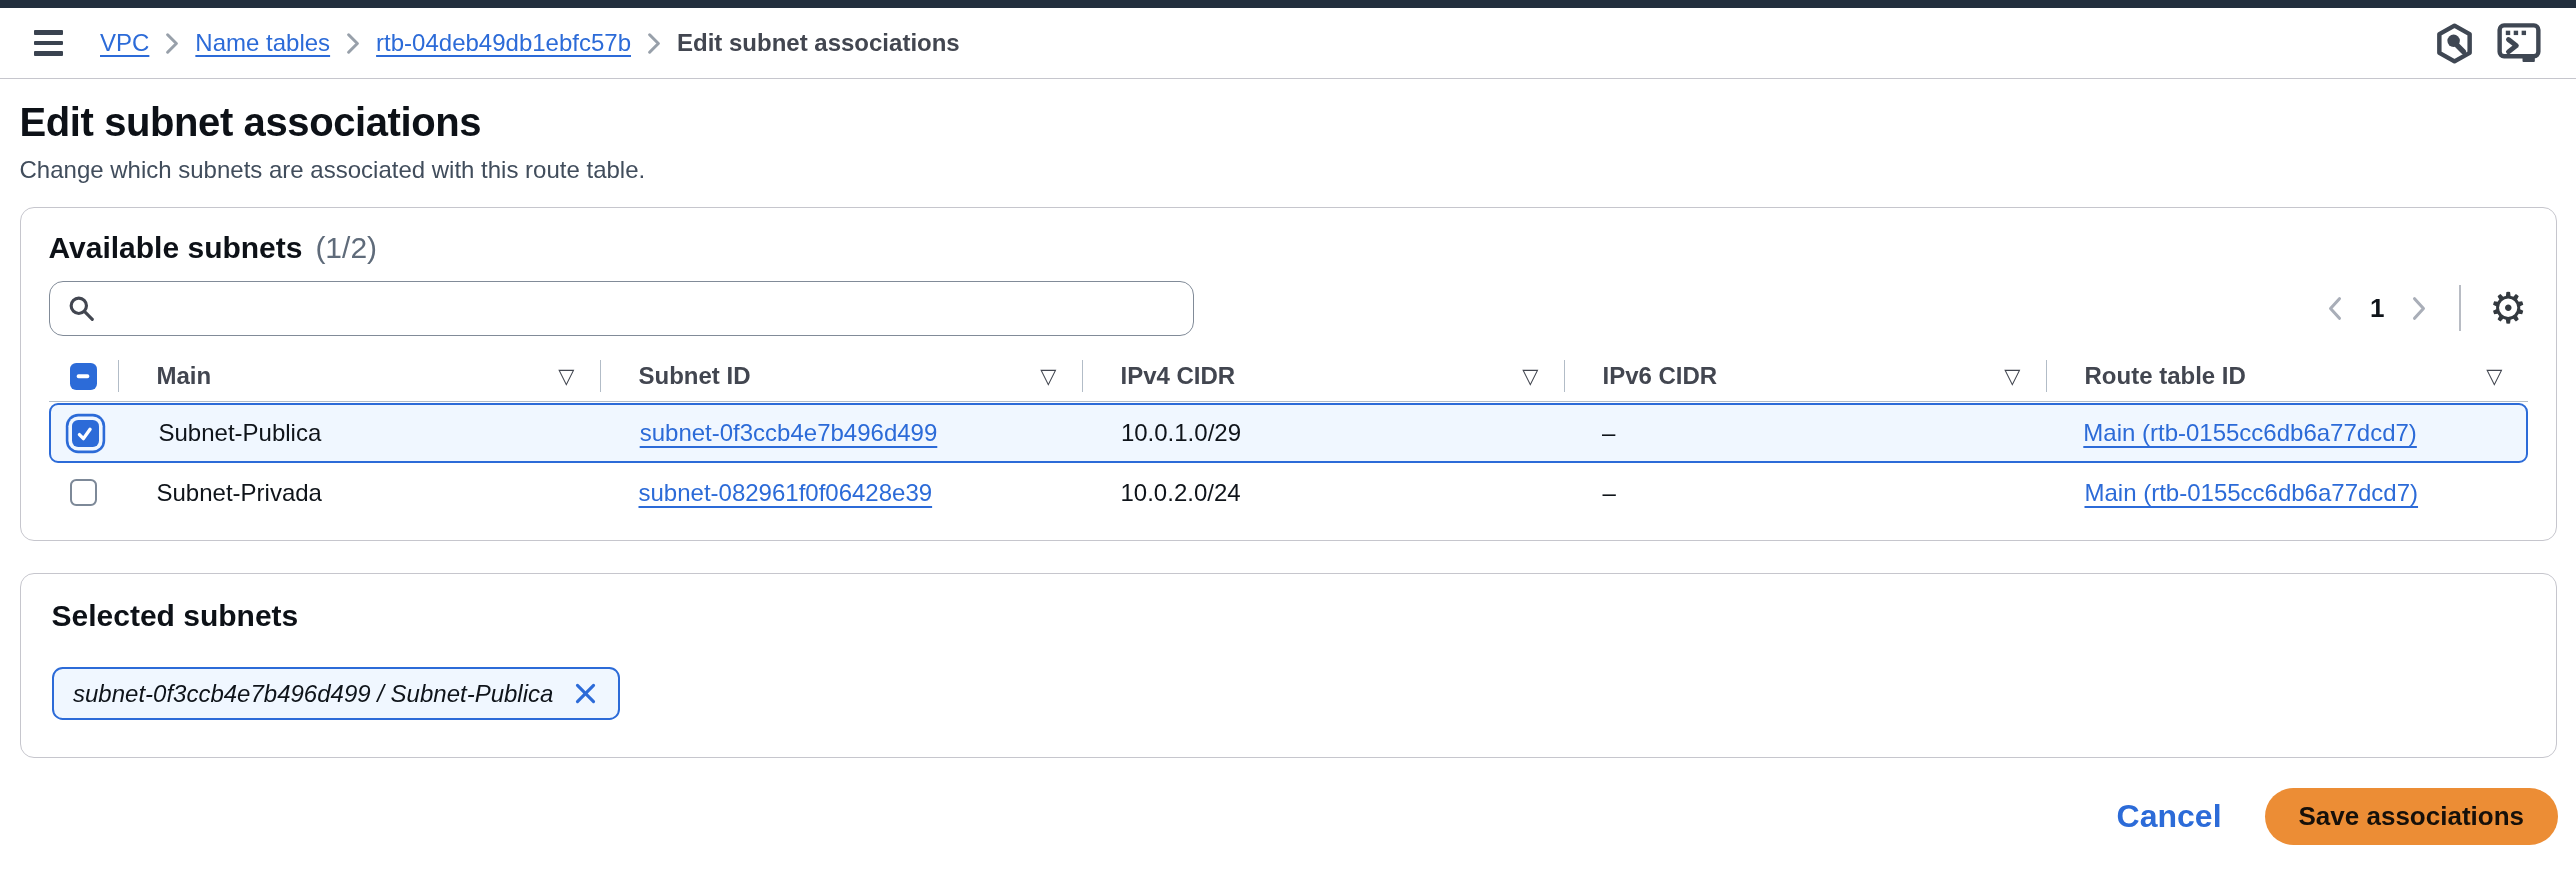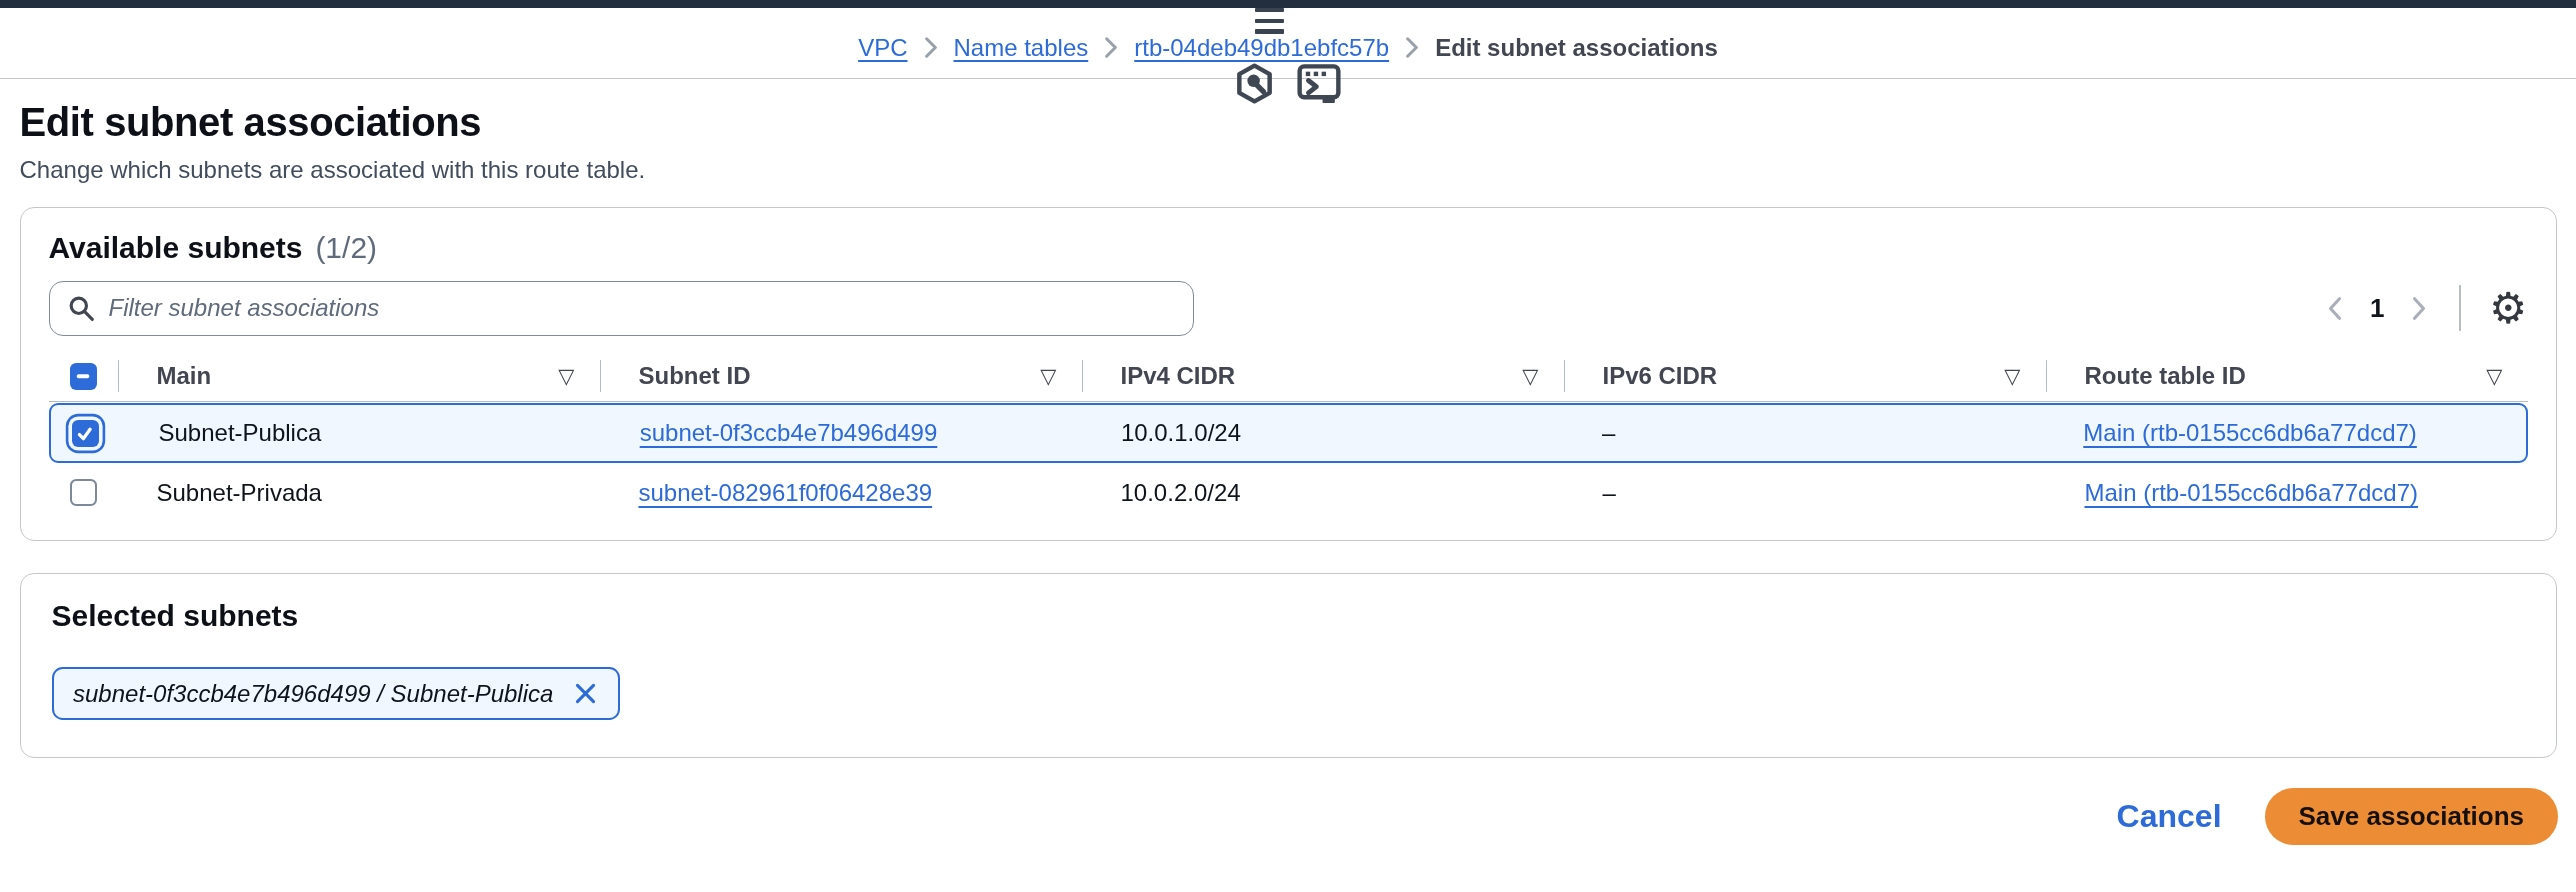--- a/index.html
+++ b/index.html
@@ -4,21 +4,21 @@
 <style>
   * { box-sizing: border-box; margin: 0; padding: 0; }
   html, body { width: 2576px; height: 893px; background: #ffffff;
     font-family: "Liberation Sans", sans-serif; color: #0f141a; overflow: hidden; }
 
   
   .topbar-strip { height: 8px; background: #232f3e; width: 100%; }
 
   
   .breadcrumb-bar { height: 71px; display: flex; align-items: center;
-    padding: 0 34px; border-bottom: 1.8px solid #c6c6cd; background: #fff; flex-direction: column; }
+    padding: 0 34px; border-bottom: 1.8px solid #c6c6cd; background: #fff; }
   .hamburger { display: flex; flex-direction: column; gap: 6.2px; cursor: pointer; margin-right: 37px; }
   .hamburger span { width: 29px; height: 4.4px; background: #3a4350; border-radius: 0.9px; }
   .breadcrumb { display: flex; align-items: center; gap: 16px; font-size: 24px; }
   .crumb-link { color: #2c6bd8; text-decoration: underline; text-underline-offset: 4.4px; cursor: pointer; }
   .crumb-sep { display: flex; align-items: center; }
   .crumb-current { color: #424650; font-weight: 700; }
   .topbar-spacer { flex: 1; }
   .top-icons { display: flex; align-items: center; gap: 21px; }
   .top-icon { cursor: pointer; display: flex; align-items: center; }
 
@@ -152,21 +152,20 @@
   </div>
 
   <div class="toolbar">
     <div class="filter-box">
       <span style="display:flex;">
         <svg width="27" height="27" viewBox="0 0 30 30">
             <circle cx="12" cy="12" r="8.5" fill="none" stroke="#424650" stroke-width="3.5"></circle>
             <line x1="18.5" y1="18.5" x2="27" y2="27" stroke="#424650" stroke-width="3.5" stroke-linecap="round"></line>
           </svg>
       </span>
-      <input type="text" value="" placeholder="Filter subnet associations" style="">
     </div>
     <div class="pagination">
       <button class="page-btn">
         <svg width="16" height="27" viewBox="0 0 18 30">
             <polyline points="14,4 4,15 14,26" fill="none" stroke="#a9aeb8" stroke-width="3.5" stroke-linecap="round" stroke-linejoin="round"></polyline>
           </svg>
       </button>
       <span class="page-number">1</span>
       <button class="page-btn">
         <svg width="16" height="27" viewBox="0 0 18 30">
@@ -212,21 +211,21 @@
     <div class="trow row-selected">
       <div class="cell cell-check">
         <span class="checkbox filled focus-ring">
           <svg width="19.5" height="19.5" viewBox="0 0 22 22">
               <polyline points="5,12 9.5,16.5 17,6" fill="none" stroke="#ffffff" stroke-width="3.8" stroke-linecap="round" stroke-linejoin="round"></polyline>
             </svg>
         </span>
       </div>
       <div class="cell">Subnet-Publica</div>
       <div class="cell"><a class="link">subnet-0f3ccb4e7b496d499</a></div>
-      <div class="cell">10.0.1.0/24</div>
+      <div class="cell">10.0.1.0/29</div>
       <div class="cell">–</div>
       <div class="cell"><a class="link">Main (rtb-0155cc6db6a77dcd7)</a></div>
     </div>
 
     <div class="trow row-plain">
       <div class="cell cell-check">
         <span class="checkbox empty"></span>
       </div>
       <div class="cell">Subnet-Privada</div>
       <div class="cell"><a class="link">subnet-082961f0f06428e39</a></div>

